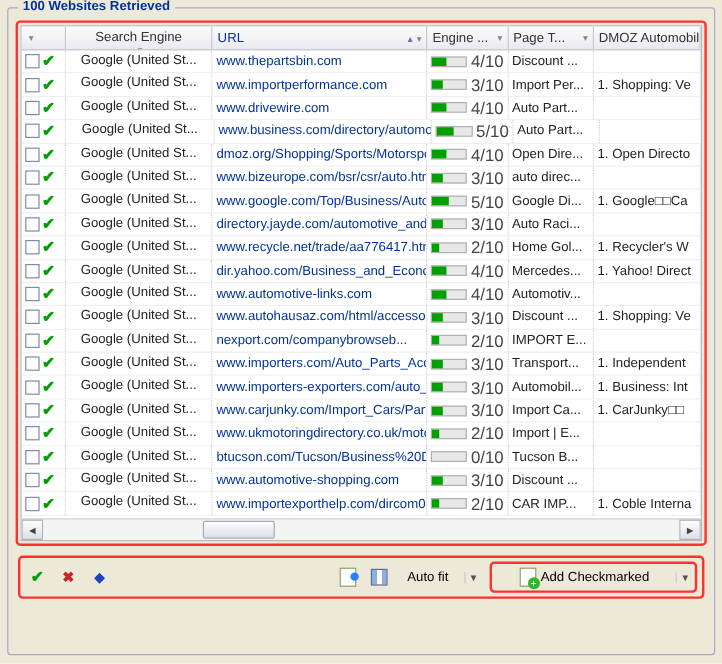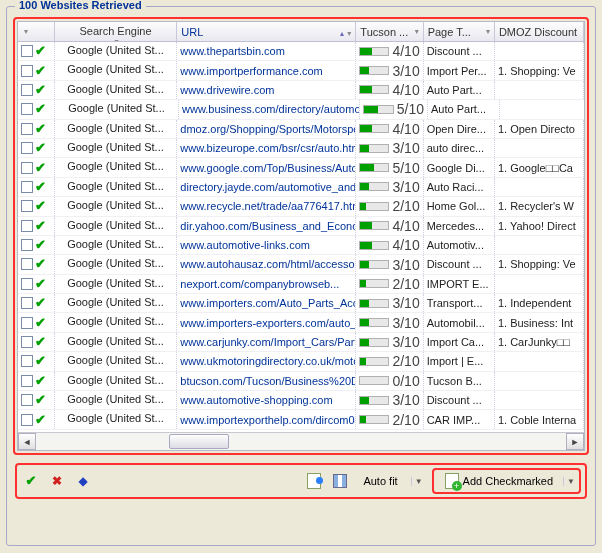--- a/index.html
+++ b/index.html
@@ -168,21 +168,21 @@
   .ddarr { font-size: 8px; color: #555; padding: 0 3px; border-left: 1px solid #c8c8d8;}
   .addwrap {
     border: 2px solid #ff3030;
     border-radius: 4px;
     padding: 1px;
     display: flex;
     align-items: center;
   }
   .addbtn {
     display: flex; align-items: center; gap: 4px;
-    padding: 2px 10px;
+    padding: 2px 22px;
     justify-content: center;
   }
   .icon { display:inline-block; }
   .icon-page {
     width: 14px; height: 16px;
     border: 1px solid #88a060;
     background: #fff;
     position: relative;
   }
   .icon-page::after {
@@ -228,29 +228,29 @@
           </div>
         <div class="gh c-eng">
             <span>Search Engine</span>
             <span class="dd">▾</span>
           </div>
         <div class="gh c-url">
             <span>URL</span>
             <span><span class="sortglyph">▲</span><span class="dd">▾</span></span>
           </div>
         <div class="gh c-goog">
-            <span>Tucson ...</span>
+            <span>Engine ...</span>
             <span class="dd">▾</span>
           </div>
         <div class="gh c-page">
             <span>Page T...</span>
             <span class="dd">▾</span>
           </div>
         <div class="gh c-dmoz">
-            <span>DMOZ Discount</span>
+            <span>DMOZ Automobil</span>
           </div>
       </div>
 
       <div class="grid-body" id="grid-body">
           <div class="row">
             <div class="cell c-chk">
               <span class="chkbox"></span>
               <span class="greenchk">✔</span>
             </div>
             <div class="cell c-eng">Google (United St...</div>

